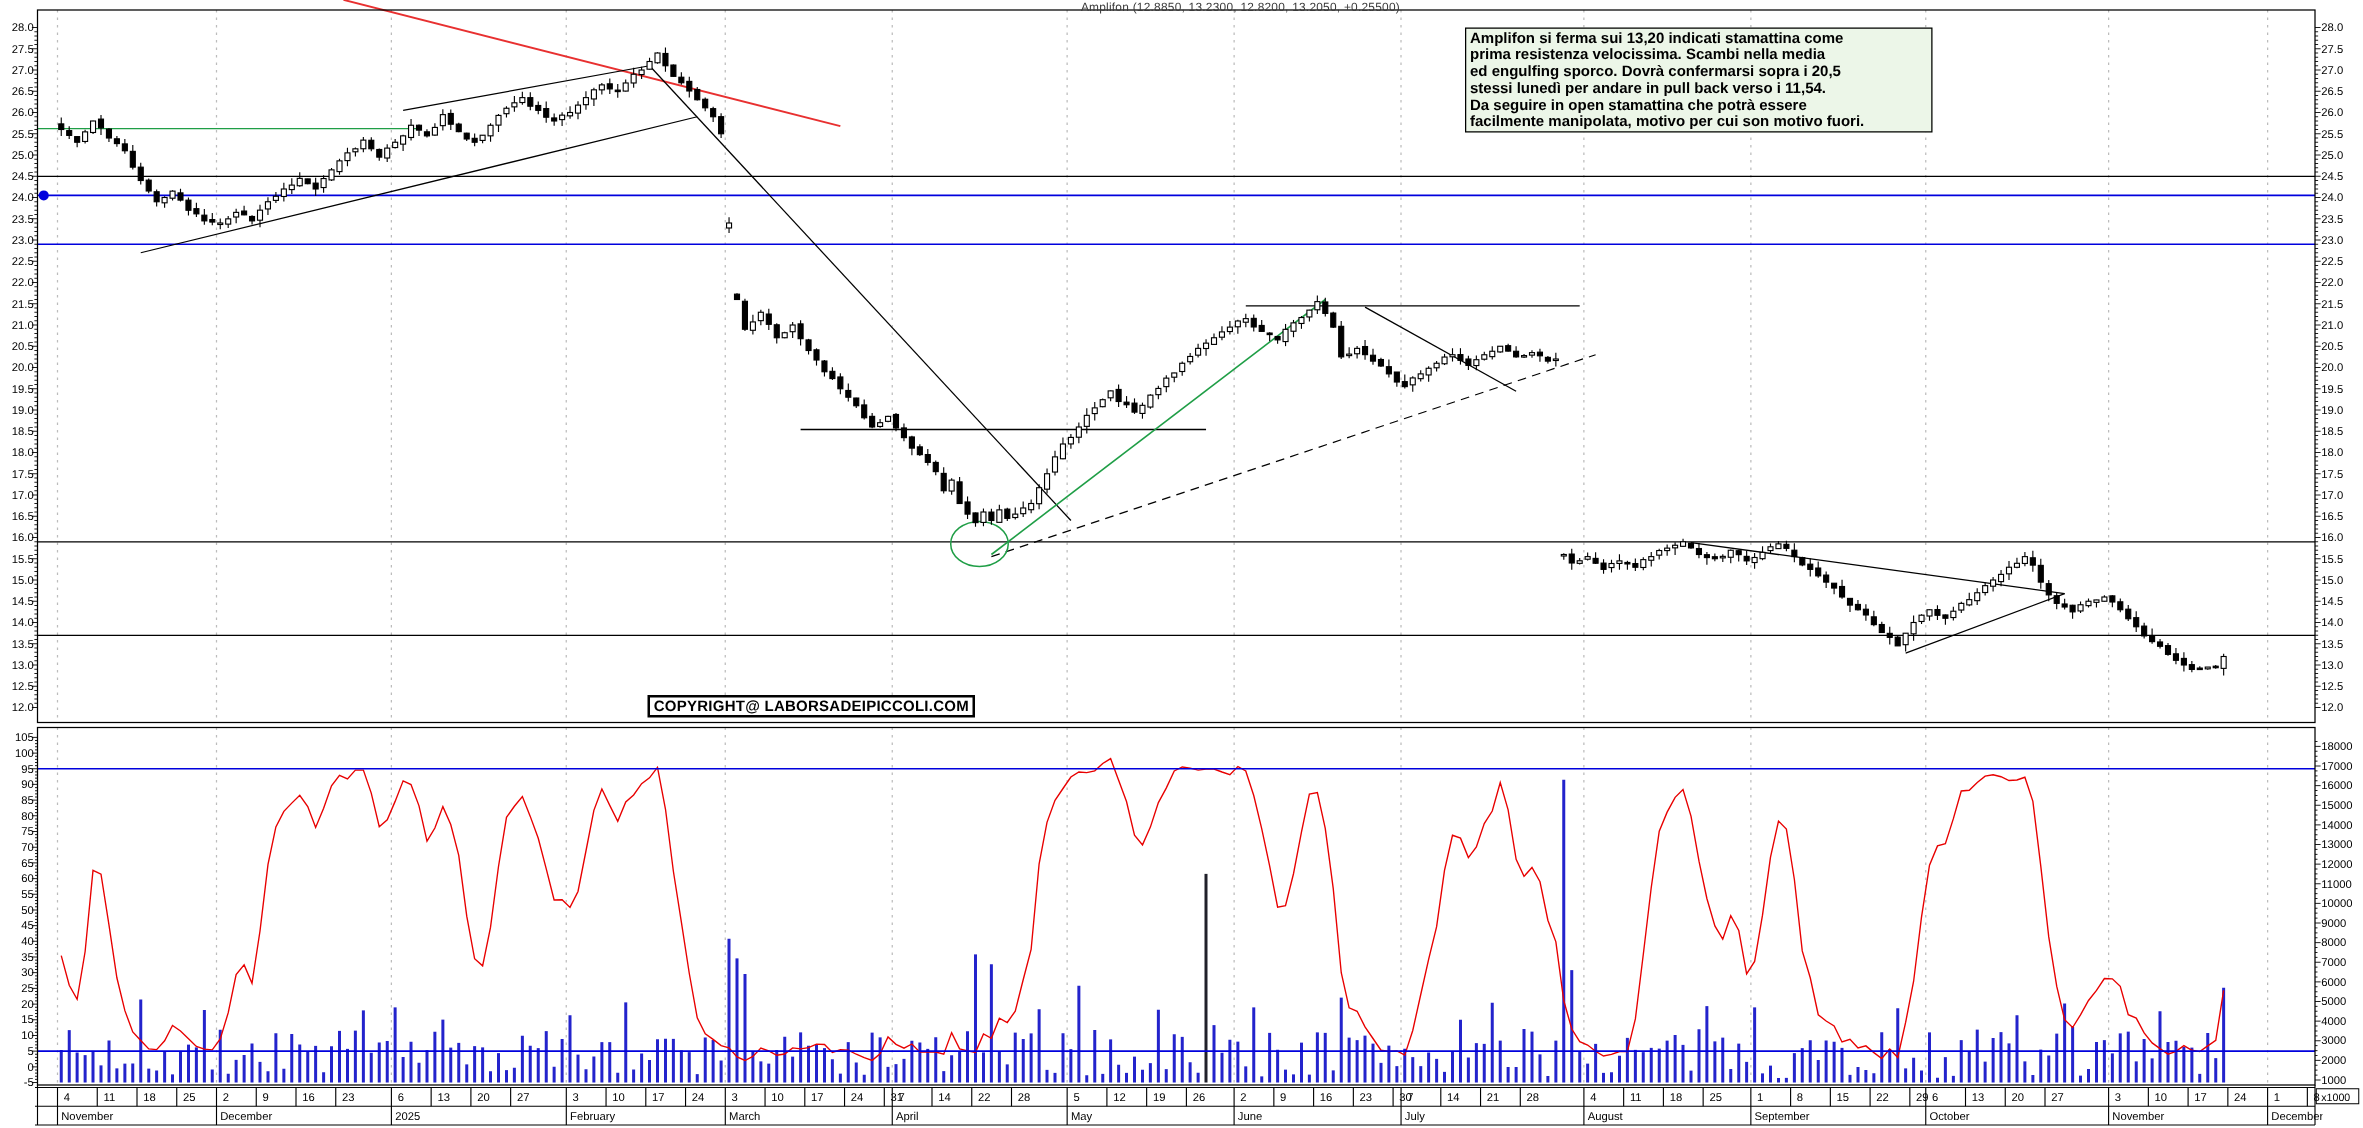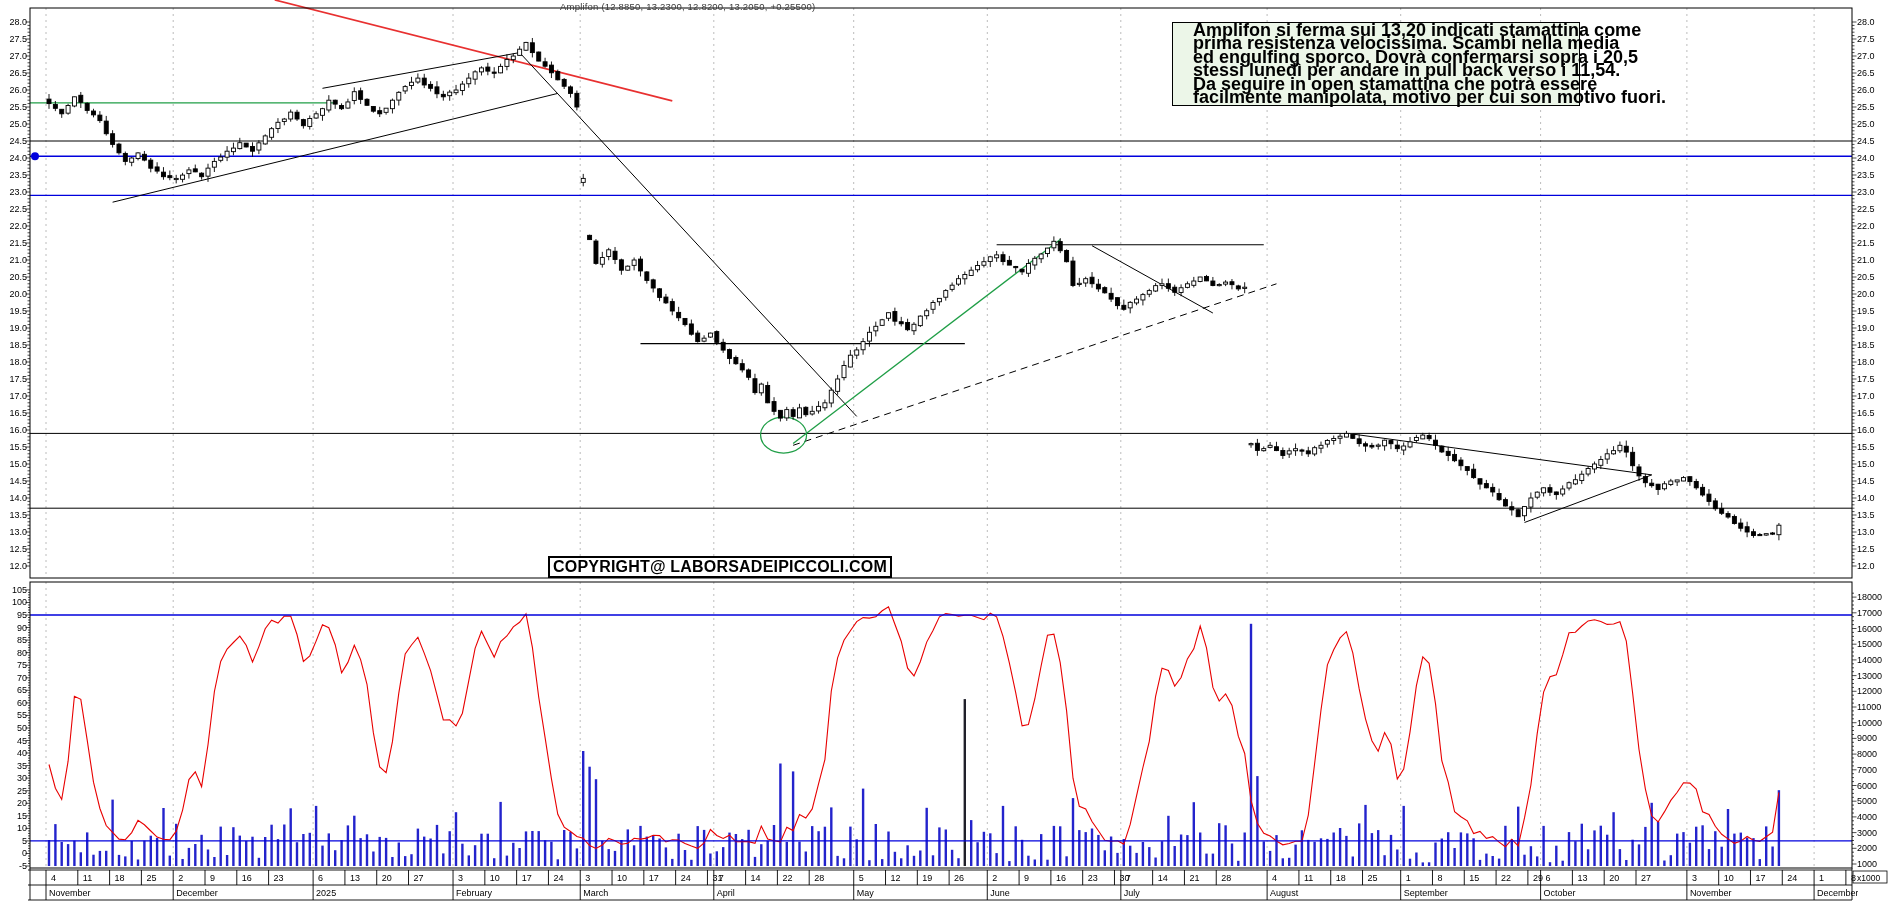--- a/index.html
+++ b/index.html
@@ -1,26 +1,26 @@
 <!DOCTYPE html>
 <html><head>
 <meta charset="utf-8">
 <style>
   html,body{margin:0;padding:0;background:#ffffff;}
   .chart-wrap{position:relative;width:1890px;height:902px;background:#fff;
     font-family:"Liberation Sans",sans-serif;overflow:hidden;}
   svg{position:absolute;left:0;top:0;}
   svg text{font-family:"Liberation Sans",sans-serif;}
-  .title{position:absolute;left:560px;top:1px;width:560px;text-align:left;
+  .title{position:absolute;left:560px;top:1px;width:560px;text-align:right;
     font-size:9.5px;color:#3a3a3a;letter-spacing:.2px;}
   .note{position:absolute;left:1172px;top:22px;width:366px;background:#ecf6e8;
-    border:1px solid #000;padding:1px 20px;font-size:18px;font-weight:bold;
+    border:1px solid #000;padding:1px 3px;font-size:12px;font-weight:bold;
     line-height:13.4px;color:#000;white-space:nowrap;}
-  .copy{position:absolute;left:548px;top:556px;background:#fff;border:2px solid #000;
-    padding:0 3px;font-size:16px;font-weight:bold;color:#000;letter-spacing:.2px;}
+  .copy{position:absolute;left:518px;top:556px;background:#fff;border:2px solid #000;
+    padding:0 3px;font-size:12px;font-weight:bold;color:#000;letter-spacing:.2px;}
 </style>
 </head>
 <body>
 
 <div class="chart-wrap">
   <svg id="chart" width="1890" height="902" viewBox="0 0 1890 902">
     <defs>
       <clipPath id="clipP1">
           <rect x="30" y="8" width="1822" height="570"></rect>
         </clipPath>

